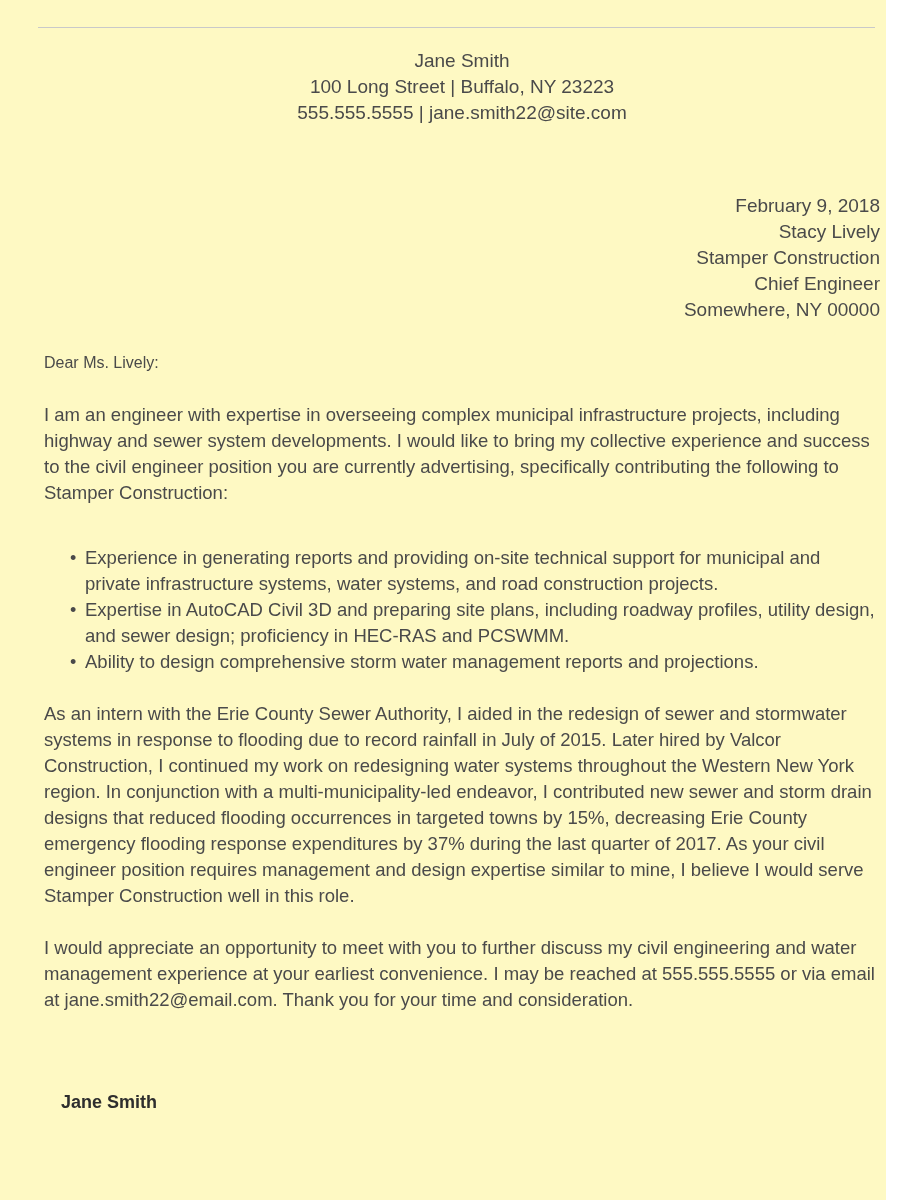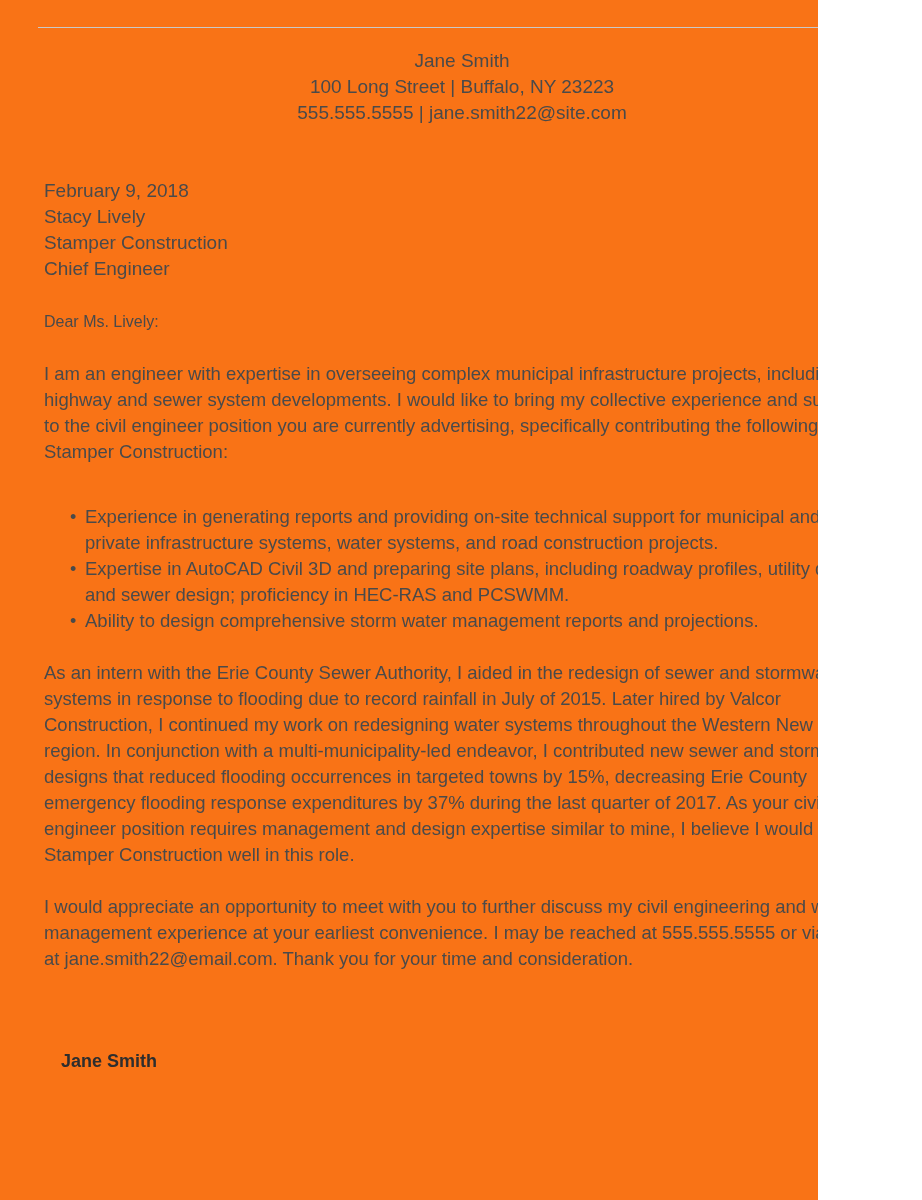--- a/index.html
+++ b/index.html
@@ -6,23 +6,23 @@
     margin: 0;
     padding: 0;
     background: #ffffff;
   }
   body {
     font-family: "Liberation Sans", sans-serif;
     color: #3f3f3f;
   }
   .page {
     position: relative;
-    width: 818px;
+    width: 886px;
     height: 1200px;
-    background: #f97316;
+    background: #fef9c3;
     overflow: hidden;
     box-sizing: border-box;
   }
   .top-rule {
     position: absolute;
     left: 38px;
     top: 27px;
     width: 837px;
     height: 1px;
     background: #c9c9c9;
@@ -37,24 +37,25 @@
     text-align: center;
     font-size: 19px;
     line-height: 26px;
     color: #4a4a4a;
     margin-bottom: 0;
   }
   .letterhead div {
     white-space: nowrap;
   }
   .recipient {
-    margin-top: 52px;
+    margin-top: 67px;
     font-size: 19px;
     line-height: 26px;
     color: #4a4a4a;
+    text-align: right;
   }
   .salutation {
     margin-top: 27px;
     font-size: 16px;
     line-height: 26px;
     color: #4a4a4a;
   }
   p.body-para {
     margin: 26px 0 0 0;
     font-size: 18.5px;
@@ -108,20 +109,21 @@
       <div>Jane Smith</div>
       <div>100 Long Street | Buffalo, NY 23223</div>
       <div>555.555.5555 | jane.smith22@site.com</div>
     </div>
 
     <div class="recipient">
       <div>February 9, 2018</div>
       <div>Stacy Lively</div>
       <div>Stamper Construction</div>
       <div>Chief Engineer</div>
+      <div>Somewhere, NY 00000</div>
     </div>
 
     <div class="salutation">Dear Ms. Lively:</div>
 
     <p class="body-para">I am an engineer with expertise in overseeing complex municipal infrastructure projects, including highway and sewer system developments. I would like to bring my collective experience and success to the civil engineer position you are currently advertising, specifically contributing the following to Stamper Construction:</p>
 
     <ul class="bullets">
       <li>Experience in generating reports and providing on-site technical support for municipal and private infrastructure systems, water systems, and road construction projects.</li>
       <li>Expertise in AutoCAD Civil 3D and preparing site plans, including roadway profiles, utility design, and sewer design; proficiency in HEC-RAS and PCSWMM.</li>
       <li>Ability to design comprehensive storm water management reports and projections.</li>

